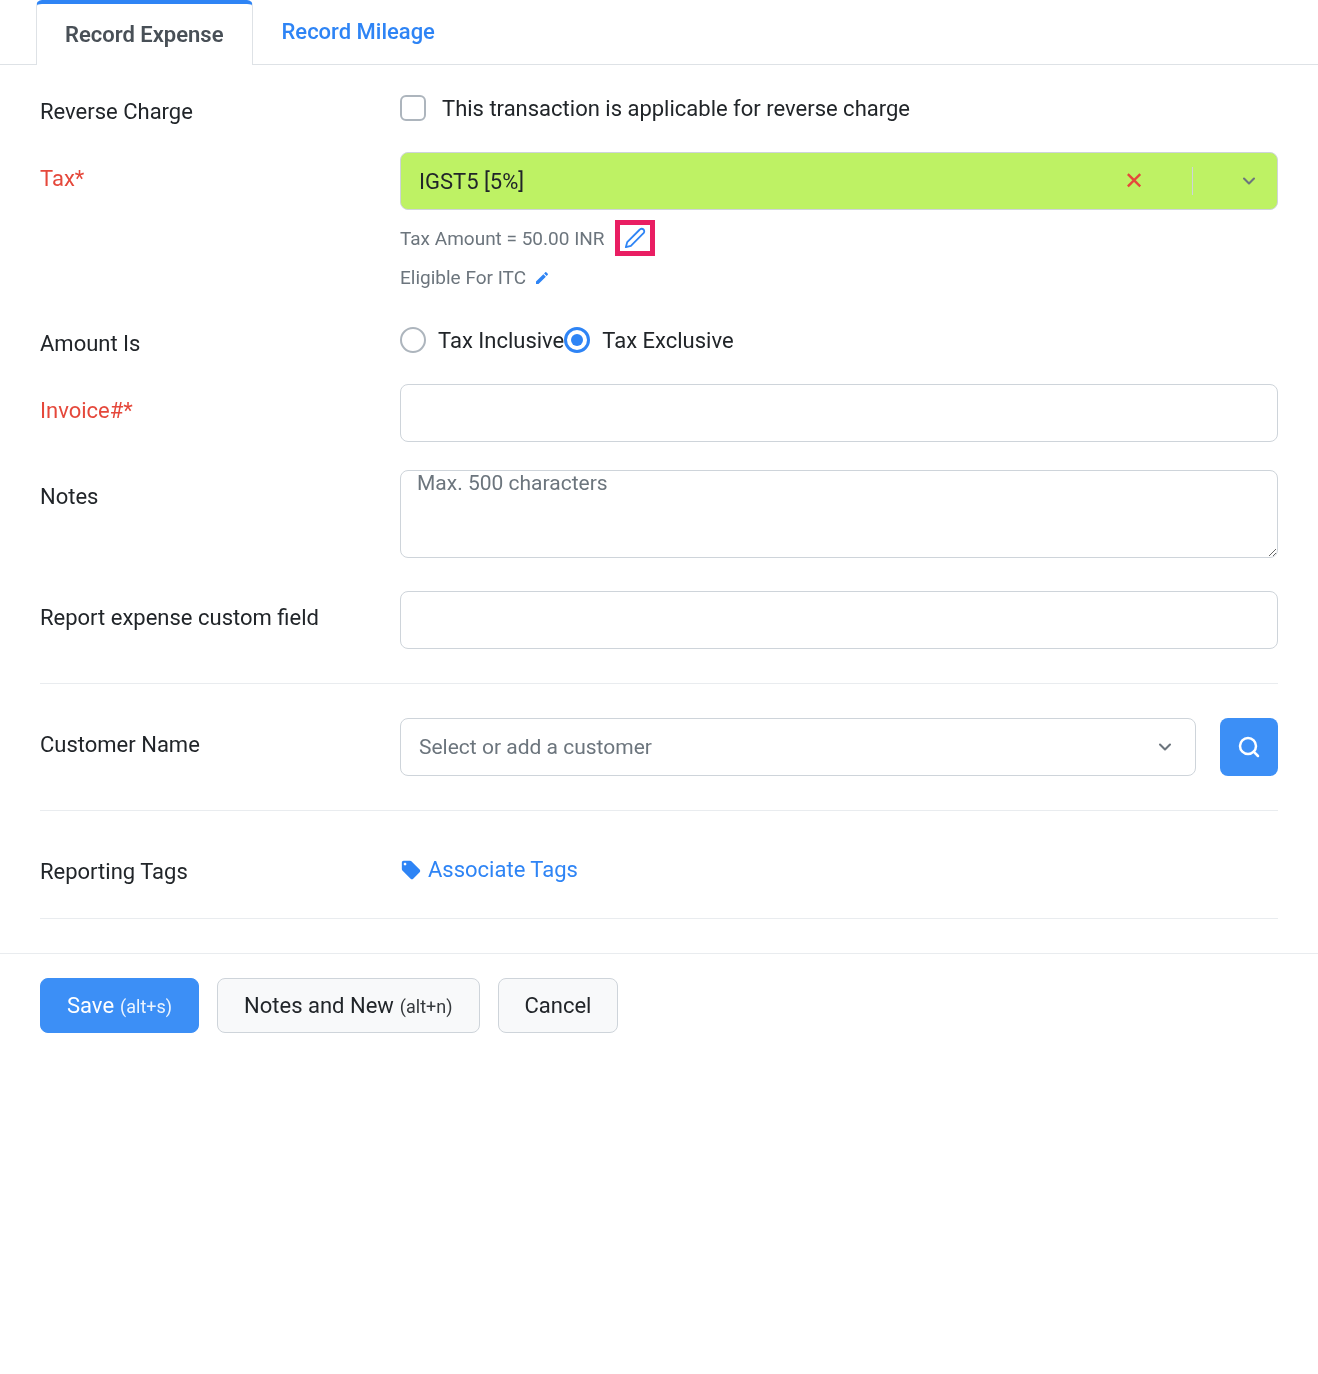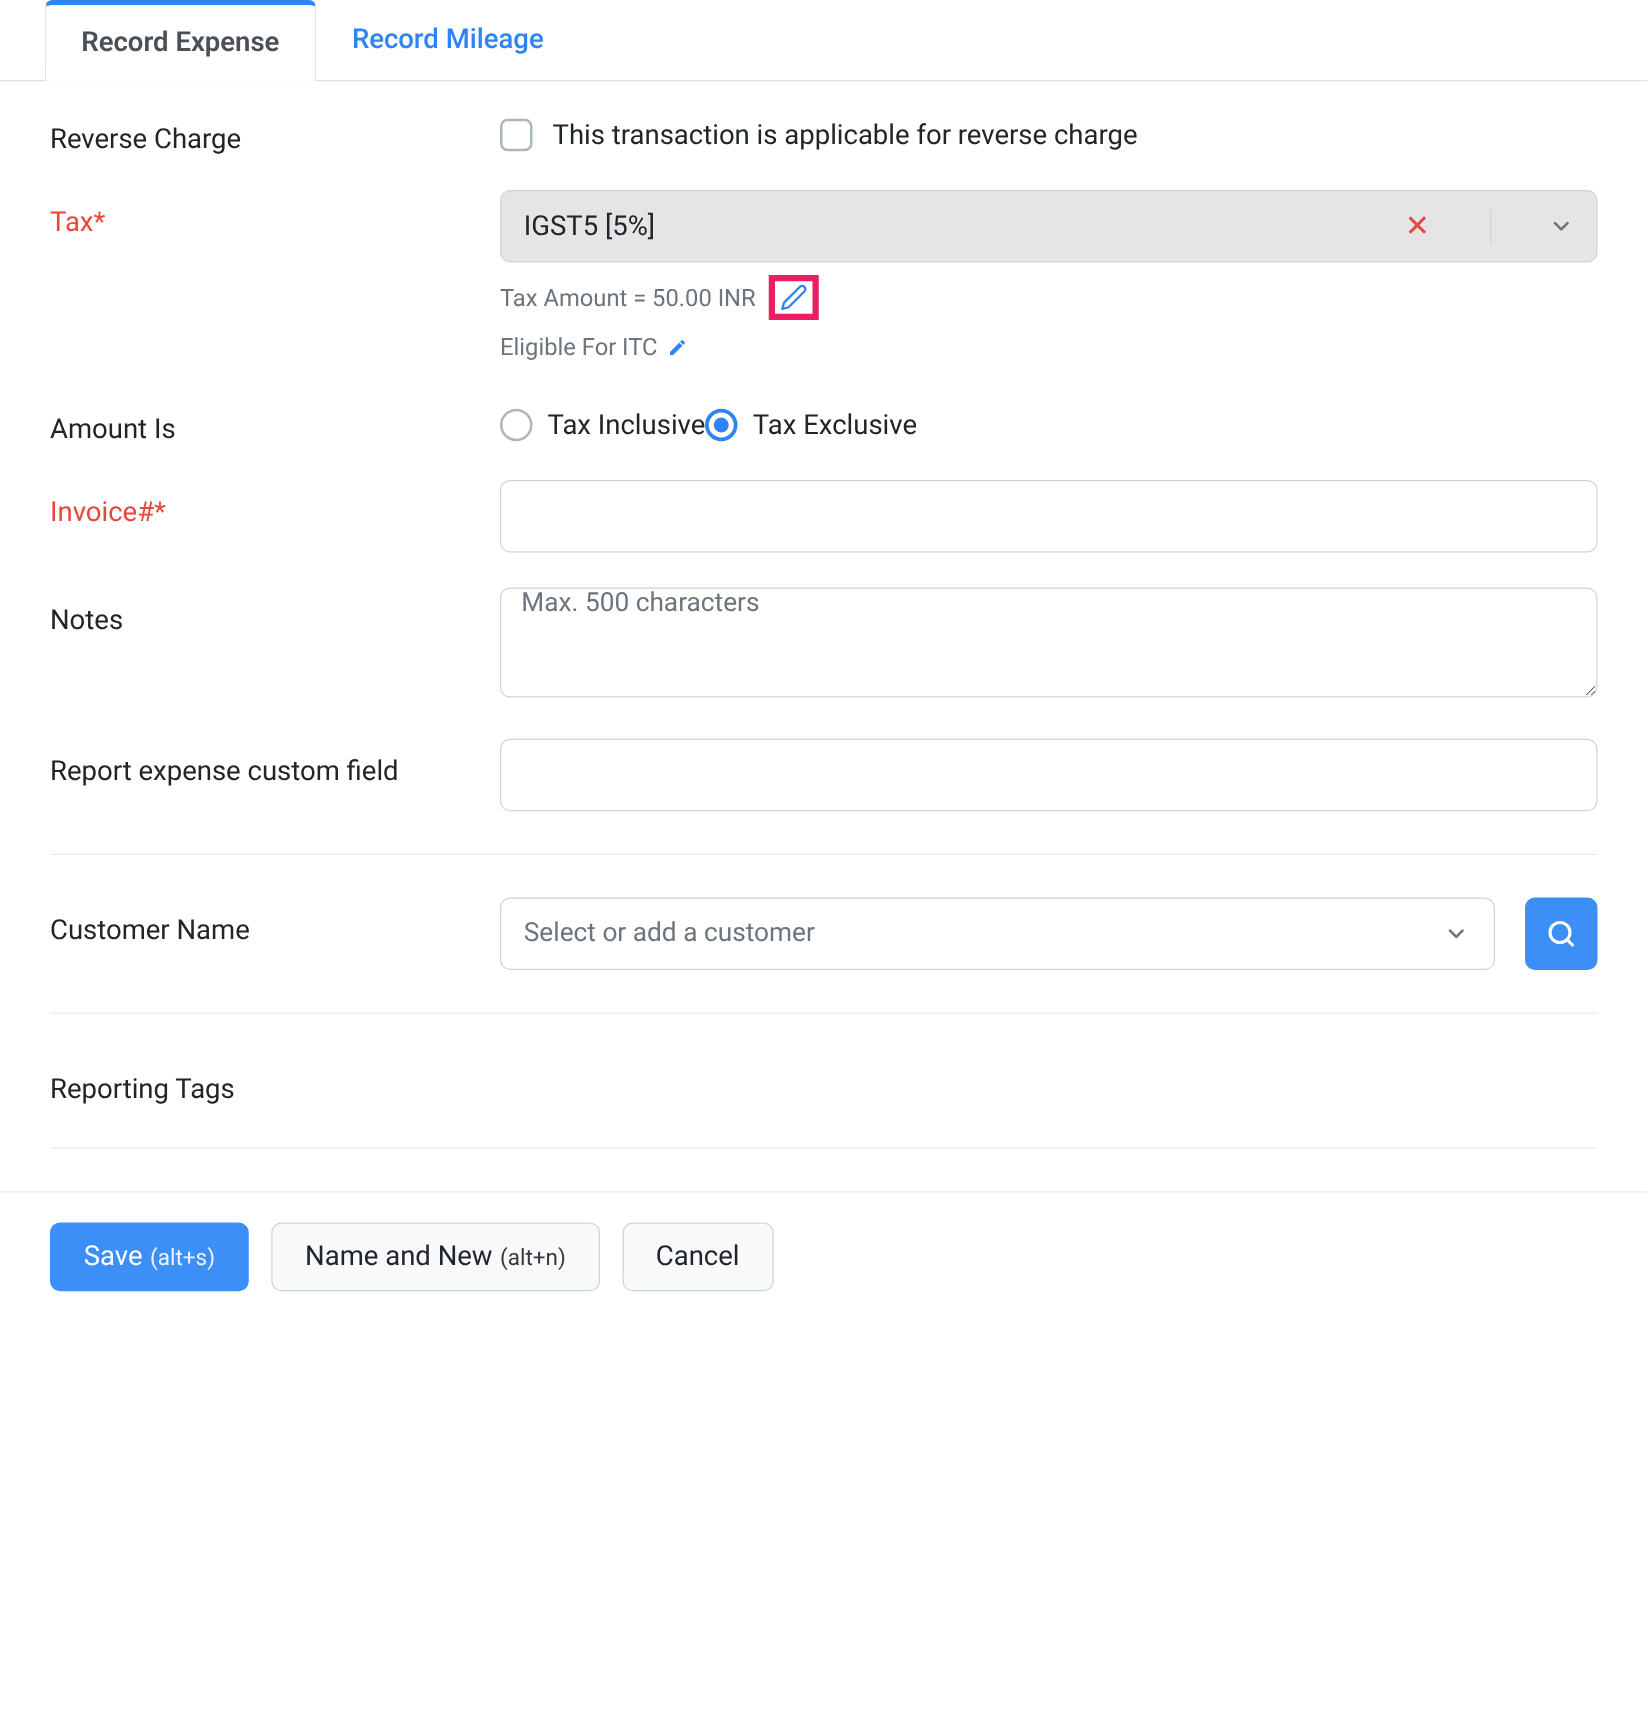--- a/index.html
+++ b/index.html
@@ -66,21 +66,21 @@
       flex-shrink: 0;
     }
     .checkbox-label { font-size: 22px; color: #212529; }
     .select-wrap {
       display: flex;
       align-items: center;
       border: 1px solid #ced4da;
       border-radius: 8px;
       height: 58px;
       padding: 0 12px 0 18px;
-      background: #e5e5e5;
+      background: #bef264;
       gap: 32px;
     }
     .select-value { flex: 1; font-size: 22px; color: #212529; }
     .select-clear {
       color: #e5483b;
       font-size: 24px;
       cursor: pointer;
       padding: 0 8px;
       font-weight: 400;
     }
@@ -324,31 +324,39 @@
             </svg>
         </button>
       </div>
     </div>
   </div>
 
   <hr class="hr">
 
   <div class="form-row">
     <div class="label-cell">Reporting Tags</div>
+    <div class="control-cell">
+      <div class="associate-link">
+        <svg width="22" height="22" viewBox="0 0 24 24" fill="#2e84f5">
+            <path d="M21.41 11.58l-9-9C12.05 2.22 11.55 2 11 2H4c-1.1 0-2 .9-2 2v7c0 .55.22 1.05.59 1.42l9 9c.36.36.86.58 1.41.58s1.05-.22 1.41-.59l7-7c.37-.36.59-.86.59-1.41s-.23-1.06-.59-1.42zM5.5 7C4.67 7 4 6.33 4 5.5S4.67 4 5.5 4 7 4.67 7 5.5 6.33 7 5.5 7z"></path>
+          </svg>
+        <span>Associate Tags</span>
+      </div>
+    </div>
   </div>
 
   <hr class="hr">
 
 </div>
 
 <div class="footer">
   <button class="btn btn-primary">
     <span>Save</span>
     <span class="btn-shortcut">(alt+s)</span>
   </button>
   <button class="btn btn-secondary">
-    <span>Name and New</span>
+    <span>Notes and New</span>
     <span class="btn-shortcut">(alt+n)</span>
   </button>
   <button class="btn btn-secondary">
     <span>Cancel</span>
   </button>
 </div>
 
 </body></html>

